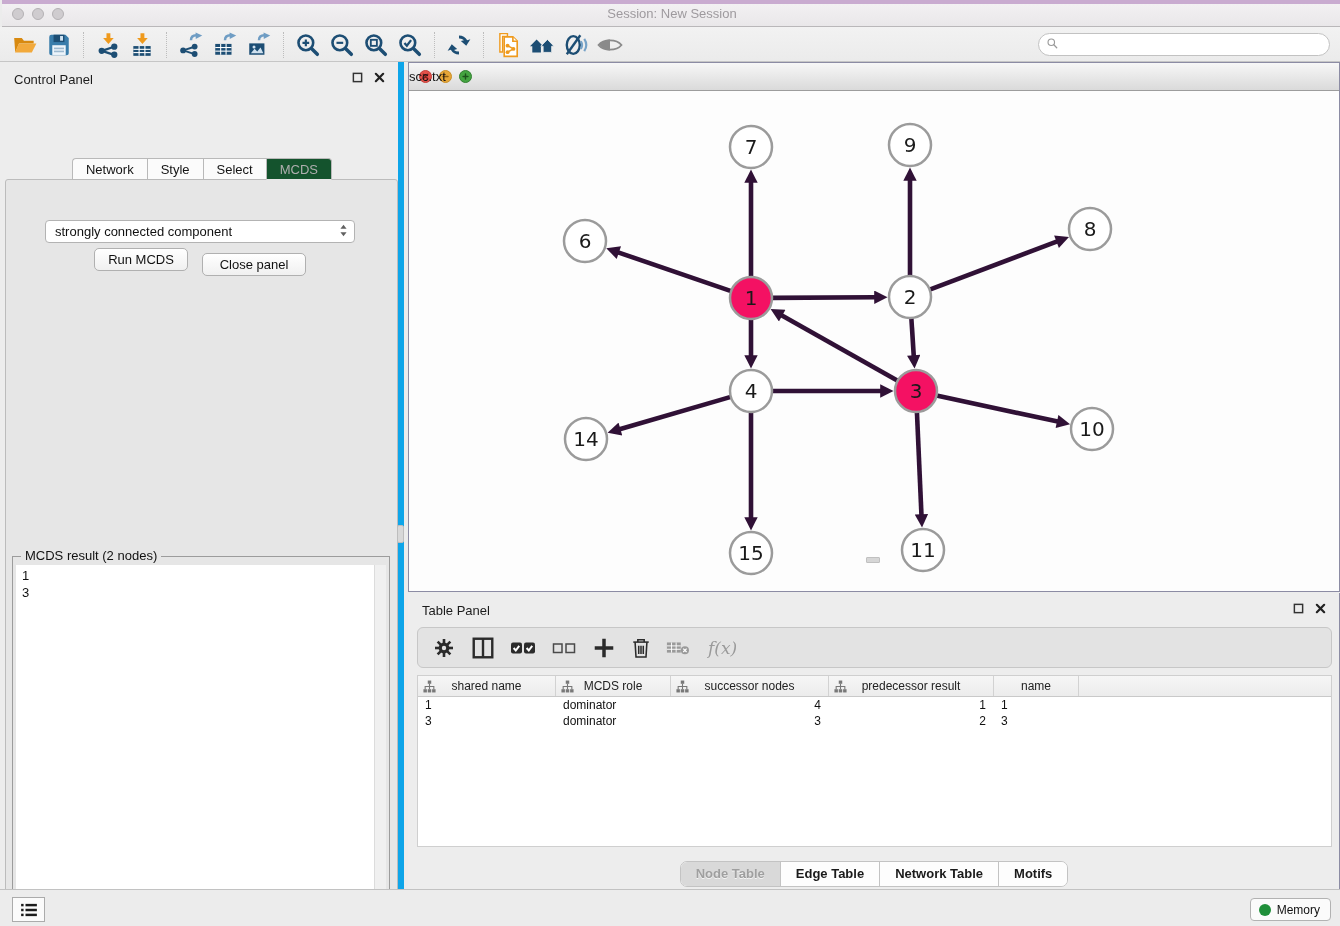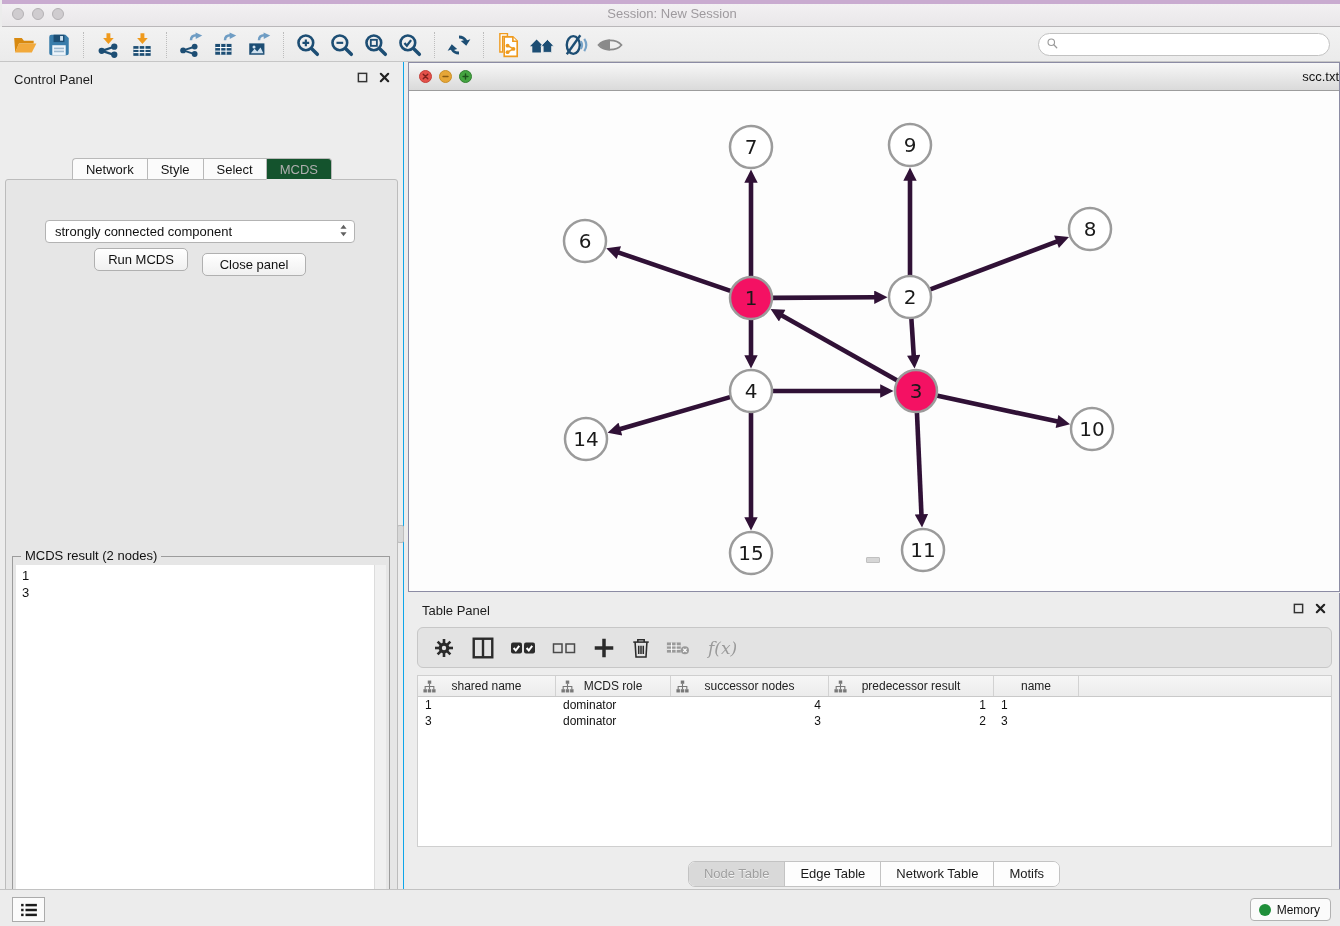--- a/index.html
+++ b/index.html
@@ -24,21 +24,21 @@
   .tb-btn svg { width:26px; height:26px; }
   .tb-sep { width:1px; height:26px; margin:0 7px; border-left:1px dotted #bdbdbd; }
   .search-wrap { position:absolute; right:10px; top:6px; width:292px; height:23px;
     background:#fff; border:1px solid #c2c2c2; border-radius:12px; display:flex; align-items:center; padding-left:7px; }
   .search-wrap svg { width:13px; height:13px; }
   .search-wrap input { border:none; outline:none; background:transparent; flex:1; height:100%;
     font-size:12px; font-family:"Liberation Sans",sans-serif; }
 
   
   .control-panel { position:absolute; left:0; top:62px; width:404px; height:827px;
-    background:#ededed; border-right:1px solid #0ea5e9; }
+    background:#ededed; border-right:6px solid #0ea5e9; }
   .panel-header { position:relative; height:34px; }
   .panel-title { position:absolute; left:14px; top:10px; font-size:13px; color:#1c1c1c; }
   .panel-btns { position:absolute; right:12px; top:9px; display:flex; gap:9px; }
   .panel-btns .pbtn { width:13px; height:13px; display:flex; align-items:center; justify-content:center; }
   .panel-btns svg { width:11px; height:11px; }
 
   .ctabs { position:absolute; left:0; top:96px; width:404px; display:flex; justify-content:center; }
   .ctab { height:22px; line-height:21px; padding:0 13px; font-size:13px; color:#141414;
     background:#fbfbfb; border:1px solid #b9b9b9; border-right:none; }
   .ctab:first-child { border-top-left-radius:4px; }
@@ -69,21 +69,21 @@
   .mcds-scroll { position:absolute; right:3px; top:8px; width:12px; height:367px; background:#f0f0f0;
     border-left:1px solid #dcdcdc; }
   .v-splitter-handle { position:absolute; left:397px; top:463px; width:7px; height:18px;
     background:#d8d8d8; border:1px solid #bdbdbd; border-radius:2px; }
 
   
   .net-window { position:absolute; left:408px; top:62px; width:932px; height:530px;
     border:1px solid #8c8ca4; background:#fdfdfd; }
   .net-titlebar { position:relative; height:28px; background:linear-gradient(#f7f7f7,#dadada);
     border-bottom:1px solid #9d9d9d; }
-  .net-title { position:absolute; left:0; right:0; top:6px; text-align:right; font-size:13px; color:#131313; }
+  .net-title { position:absolute; left:0; right:0; top:6px; text-align:left; font-size:13px; color:#131313; }
   .lights { position:absolute; left:10px; top:7px; display:flex; gap:7px; }
   .light { width:13px; height:13px; border-radius:50%; display:flex; align-items:center; justify-content:center; }
   .light svg { width:7px; height:7px; }
   .light.red { background:#e4514a; border:1px solid #c43f39; }
   .light.yellow { background:#e6a637; border:1px solid #c98f28; }
   .light.green { background:#44a440; border:1px solid #338031; }
   .net-canvas { position:absolute; left:0; top:28px; width:930px; height:500px; background:#fdfdfd; }
   .h-splitter-handle { position:absolute; left:457px; top:494px; width:14px; height:6px;
     background:#d6d6d6; border:1px solid #c0c0c0; border-radius:1px; }
 
@@ -101,21 +101,21 @@
   .th { position:relative; display:flex; align-items:center; justify-content:center;
     font-size:12px; color:#222; border-right:1px solid #d2d2d2; }
   .th .tree { position:absolute; left:5px; top:4px; width:13px; height:13px; }
   .tr { display:flex; height:16px; align-items:center; }
   .td { font-size:12px; color:#111; overflow:hidden; white-space:nowrap; }
   .td.left { text-align:left; padding-left:7px; }
   .td.right { text-align:right; padding-right:8px; }
 
   .tp-tabs { position:absolute; left:0; width:932px; top:268px; display:flex; justify-content:center; }
   .tp-tabs-inner { display:flex; border:1px solid #c3c3c3; border-radius:7px; overflow:hidden; background:#fff; }
-  .ttab { height:24px; line-height:23px; padding:0 15px; font-size:13px; font-weight:400; color:#1a1a1a;
+  .ttab { height:24px; line-height:23px; padding:0 15px; font-size:13px; font-weight:700; color:#1a1a1a;
     border-right:1px solid #c3c3c3; background:#fdfdfd; }
   .ttab:last-child { border-right:none; }
   .ttab.sel { background:#d9d9d9; color:#9f9f9f; text-shadow:0 1px 0 #f4f4f4; }
 
   
   .statusbar { position:absolute; left:0; top:889px; width:1340px; height:37px; background:#ececec;
     border-top:1px solid #c2c2c2; }
   .sb-list-btn { position:absolute; left:12px; top:7px; width:33px; height:25px; background:#fbfbfb;
     border:1px solid #ababab; display:flex; align-items:center; justify-content:center; }
   .sb-list-btn svg { width:18px; height:14px; }

